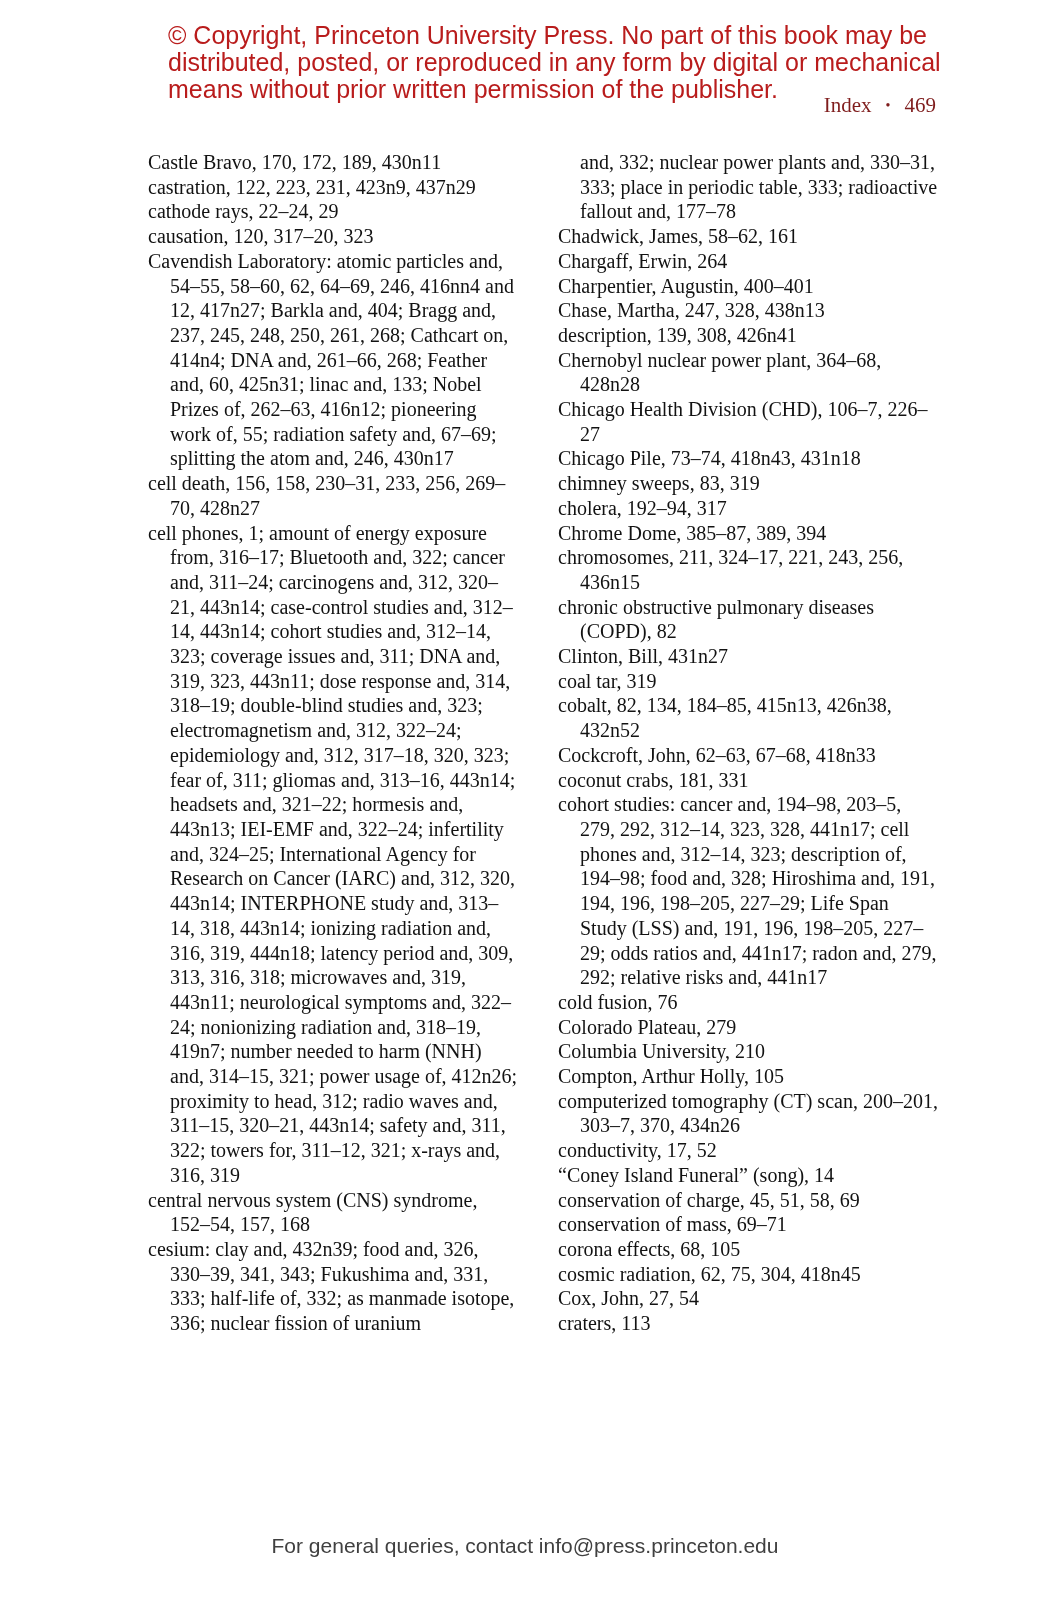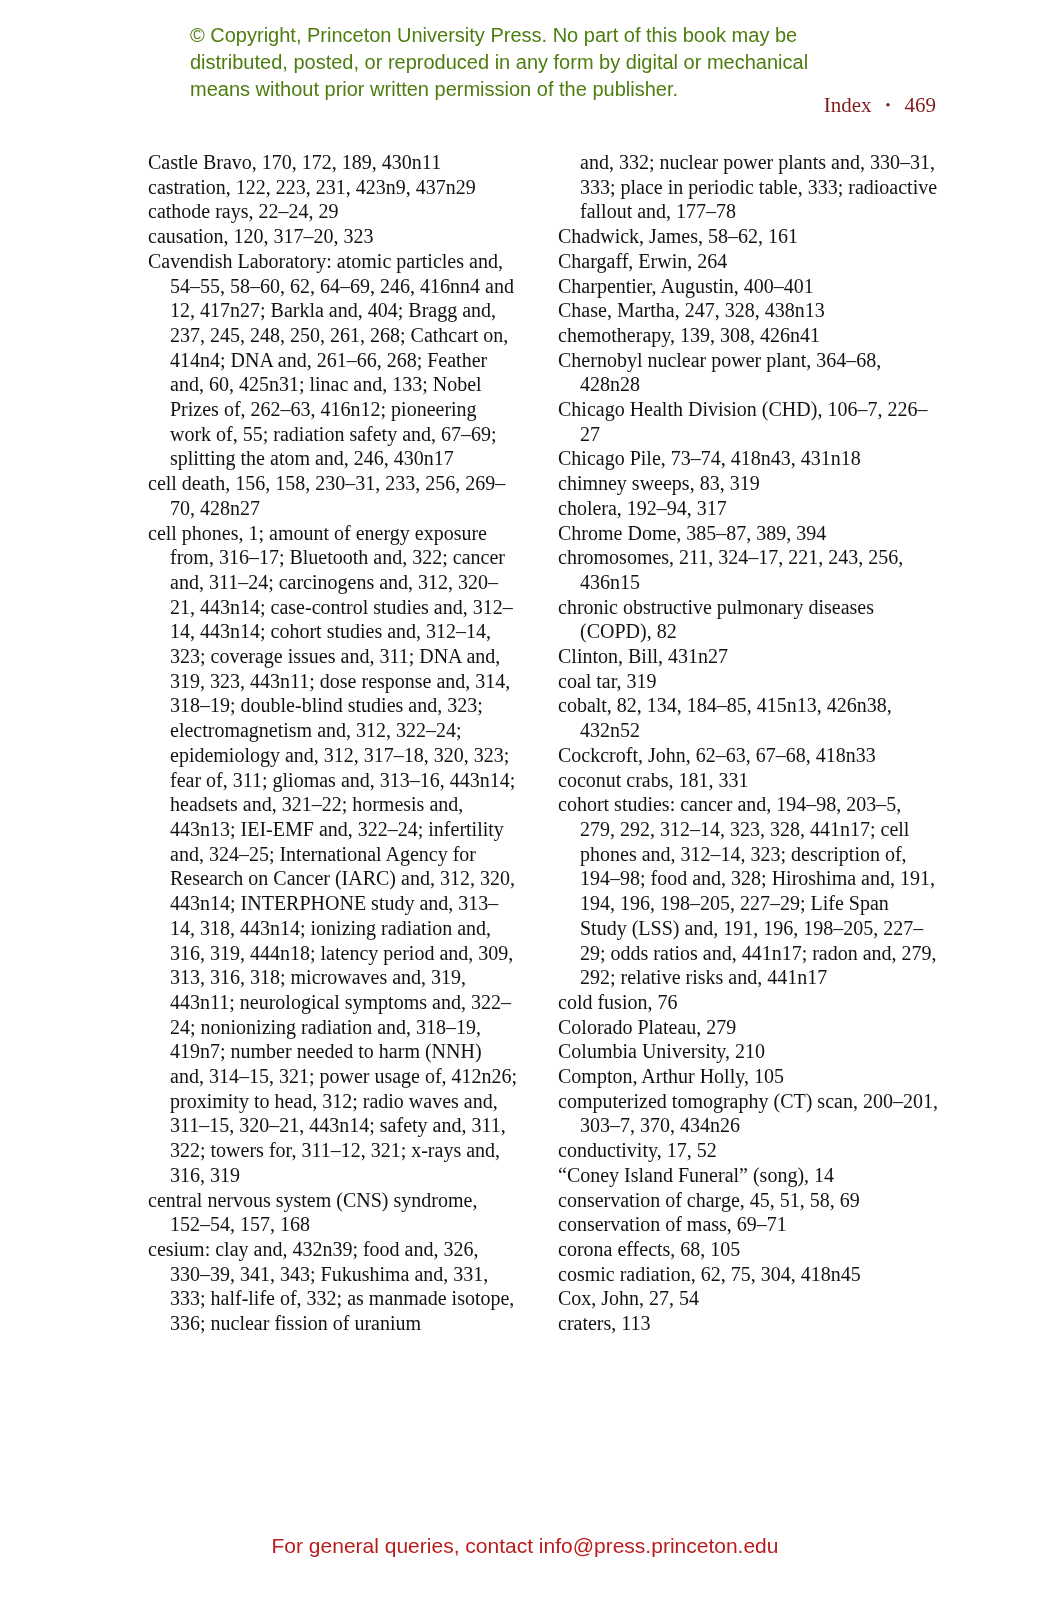--- a/index.html
+++ b/index.html
@@ -9,26 +9,26 @@
   }
   body {
     position: relative;
     width: 1050px;
     height: 1600px;
     overflow: hidden;
     color: #121212;
   }
   .copyright {
     position: absolute;
-    left: 190px;
+    left: 168px;
     top: 22px;
     font-family: "Liberation Sans", sans-serif;
-    font-size: 20px;
+    font-size: 25px;
     line-height: 27px;
-    color: #4d7c0f;
+    color: #b91c1c;
     white-space: nowrap;
   }
   .running-header {
     position: absolute;
     top: 93px;
     right: 114px;
     font-family: Liberation Serif, serif;
     font-size: 21px;
     color: #7f1d1d;
   }
@@ -62,21 +62,21 @@
     text-indent: 0;
   }
   .page-footer {
     position: absolute;
     top: 1534px;
     left: 0;
     width: 1050px;
     text-align: center;
     font-family: "Liberation Sans", sans-serif;
     font-size: 21px;
-    color: #b91c1c;
+    color: #404040;
   }
 </style>
 </head>
 <body>
 
 <div class="copyright">
   <div>© Copyright, Princeton University Press. No part of this book may be</div>
   <div>distributed, posted, or reproduced in any form by digital or mechanical</div>
   <div>means without prior written permission of the publisher.</div>
 </div>
@@ -112,21 +112,21 @@
       <p class="entry continuation">and, 332; nuclear power plants and, 330–31, 333; place in periodic table, 333; radioactive fallout and, 177–78</p>
 
       <p class="entry">Chadwick, James, 58–62, 161</p>
 
       <p class="entry">Chargaff, Erwin, 264</p>
 
       <p class="entry">Charpentier, Augustin, 400–401</p>
 
       <p class="entry">Chase, Martha, 247, 328, 438n13</p>
 
-      <p class="entry">chemotherapy, 139, 308, 426n41</p>
+      <p class="entry">description, 139, 308, 426n41</p>
 
 
       <p class="entry">Chernobyl nuclear power plant, 364–68, 428n28</p>
 
       <p class="entry">Chicago Health Division (CHD), 106–7, 226–27</p>
 
       <p class="entry">Chicago Pile, 73–74, 418n43, 431n18</p>
 
       <p class="entry">chimney sweeps, 83, 319</p>
 

